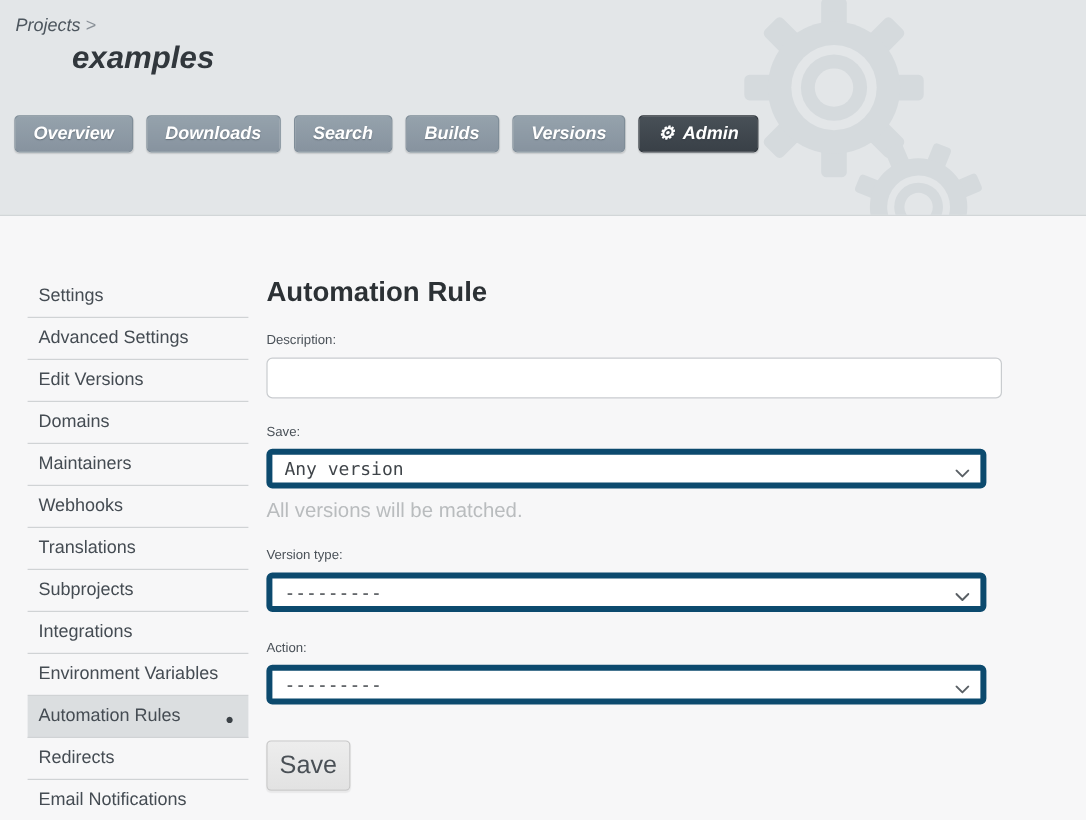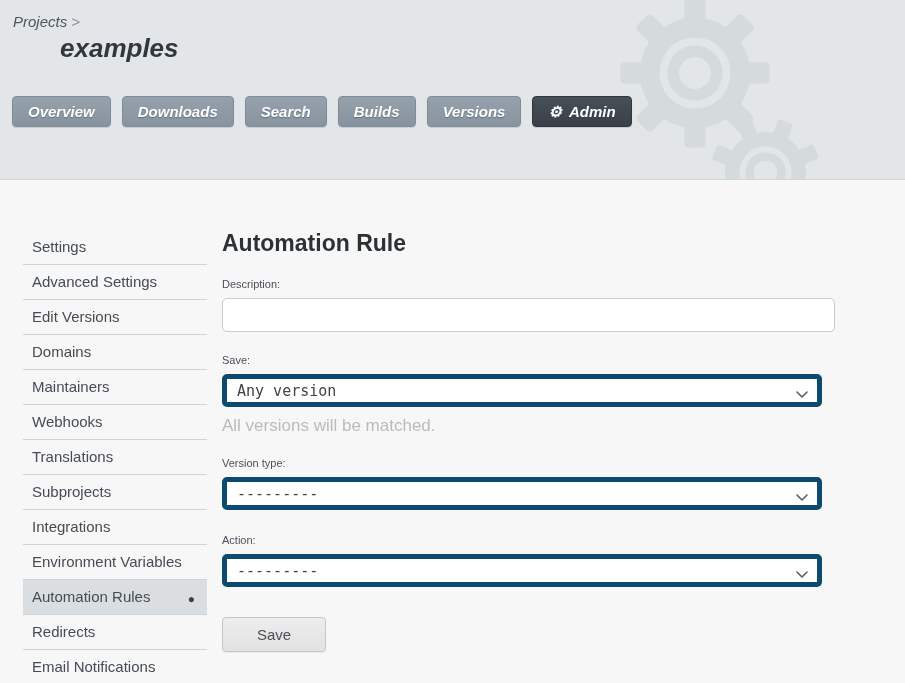--- a/index.html
+++ b/index.html
@@ -45,21 +45,21 @@
     color:#3f4449; margin-bottom:18px; outline:none; }
   .select { position:relative; width:600px; height:33px; border:5px solid #0c4a6e;
     border-radius:5px; background:#fff; display:flex; align-items:center;
     padding:0 26px 0 10px; cursor:pointer;
     font-family:"DejaVu Sans Mono", monospace; font-size:15px; color:#3f4449; }
   .select .chev { position:absolute; right:9px; top:12px; }
   .help-text { color:#b9bcbe; font-size:17px; line-height:18px; margin:10px 0 18px; }
   .mb20 { margin-bottom:20px; }
   .mb30 { margin-bottom:30px; }
   .save-btn { background:linear-gradient(#ededed,#e2e2e2); border:1px solid #c6c6c6;
-    border-radius:4px; padding:8px 34px; font-size:15px; color:#4a5056;
+    border-radius:4px; padding:8px 10px; font-size:21px; color:#4a5056;
     font-family:"Liberation Sans", sans-serif; cursor:pointer;
     box-shadow:0 1px 1px rgba(0,0,0,.06);text-align:center; }
 </style>
 </head>
 <body>
 
 <div class="site-header">
 
   <svg class="gear-deco" style="left:606px; top:-16px;" width="178" height="178" viewBox="-100 -100 200 200">
     <g fill="#d5dadd">

